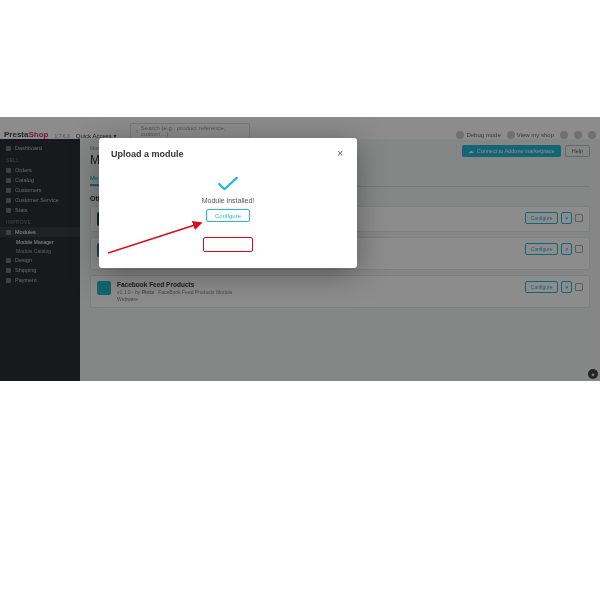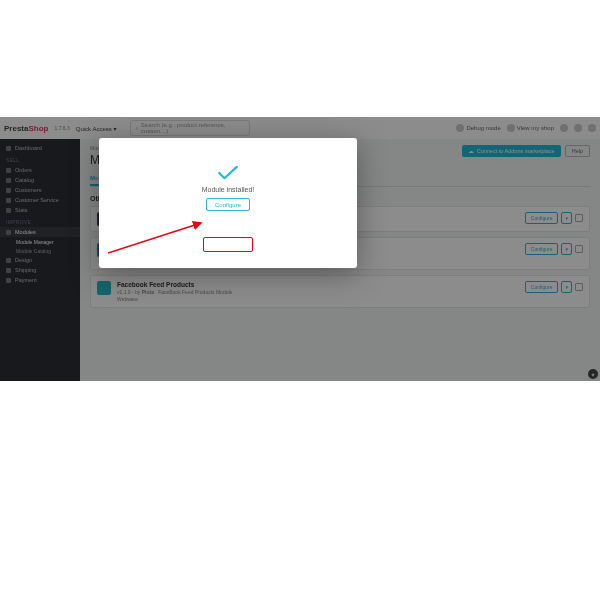--- a/index.html
+++ b/index.html
@@ -2,21 +2,21 @@
 <html><head>
 <meta charset="utf-8">
 <style>
   * { box-sizing: border-box; margin: 0; padding: 0; font-family: -apple-system, Helvetica, Arial, sans-serif; }
   body { background: #fff; width: 600px; height: 600px; overflow: hidden; }
   .stage { position: relative; width: 600px; height: 600px; background: #fff; }
   .app { position: absolute; left: 0; top: 117px; width: 600px; height: 264px; background: #f5f5f5; overflow: hidden; }
   .overlay { position: absolute; inset: 0; background: rgba(0,0,0,0.45); }
 
   
-  .topbar { position: absolute; left:0; top:0; right:0; height: 22px; background: #fff; display:flex; align-items:center; font-size:6px; color:#555; padding: 0 4px; gap:6px; }
+  .topbar { position: absolute; left:0; top:0; right:0; height: 22px; background: #fff; display:flex; align-items:flex-end; font-size:6px; color:#555; padding: 0 4px; gap:6px; }
   .logo { font-weight: bold; font-size: 8px; color:#444; }
   .logo b { color:#d9336c; }
   .ver { font-size:5px; color:#888; }
   .qa { color:#444; }
   .searchbar { flex:0 0 auto; margin-left:8px; border:1px solid #ddd; border-radius:2px; padding:1px 4px; color:#999; display:flex; align-items:center; gap:2px; width:120px; }
   .spacer { flex:1; }
   .tbitem { color:#666; display:flex; align-items:center; gap:2px; }
   .icn { width:8px; height:8px; border-radius:50%; background:#ccc; display:inline-block; }
 
   
@@ -203,20 +203,24 @@
           <div class="chk"></div>
         </div>
       </div>
     </div>
 
     <div class="badge-corner">✦</div>
 
     <div class="overlay"></div>
 
     <div class="modal">
+      <div class="m-head">
+        <div class="m-title">Upload a module</div>
+        <div class="m-close">×</div>
+      </div>
       <div class="m-body">
         <div class="check">
           <svg viewBox="0 0 24 16">
               <path d="M2 8 L8 14 L22 1" stroke="#24b9d7" stroke-width="2.6" fill="none" stroke-linecap="round" stroke-linejoin="round"></path>
             </svg>
         </div>
         <div class="m-msg">Module installed!</div>
         <div class="m-btn">Configure</div>
       </div>
       <div class="hl" style="left:104px; top:99px; width:50px; height:15px;"></div>

